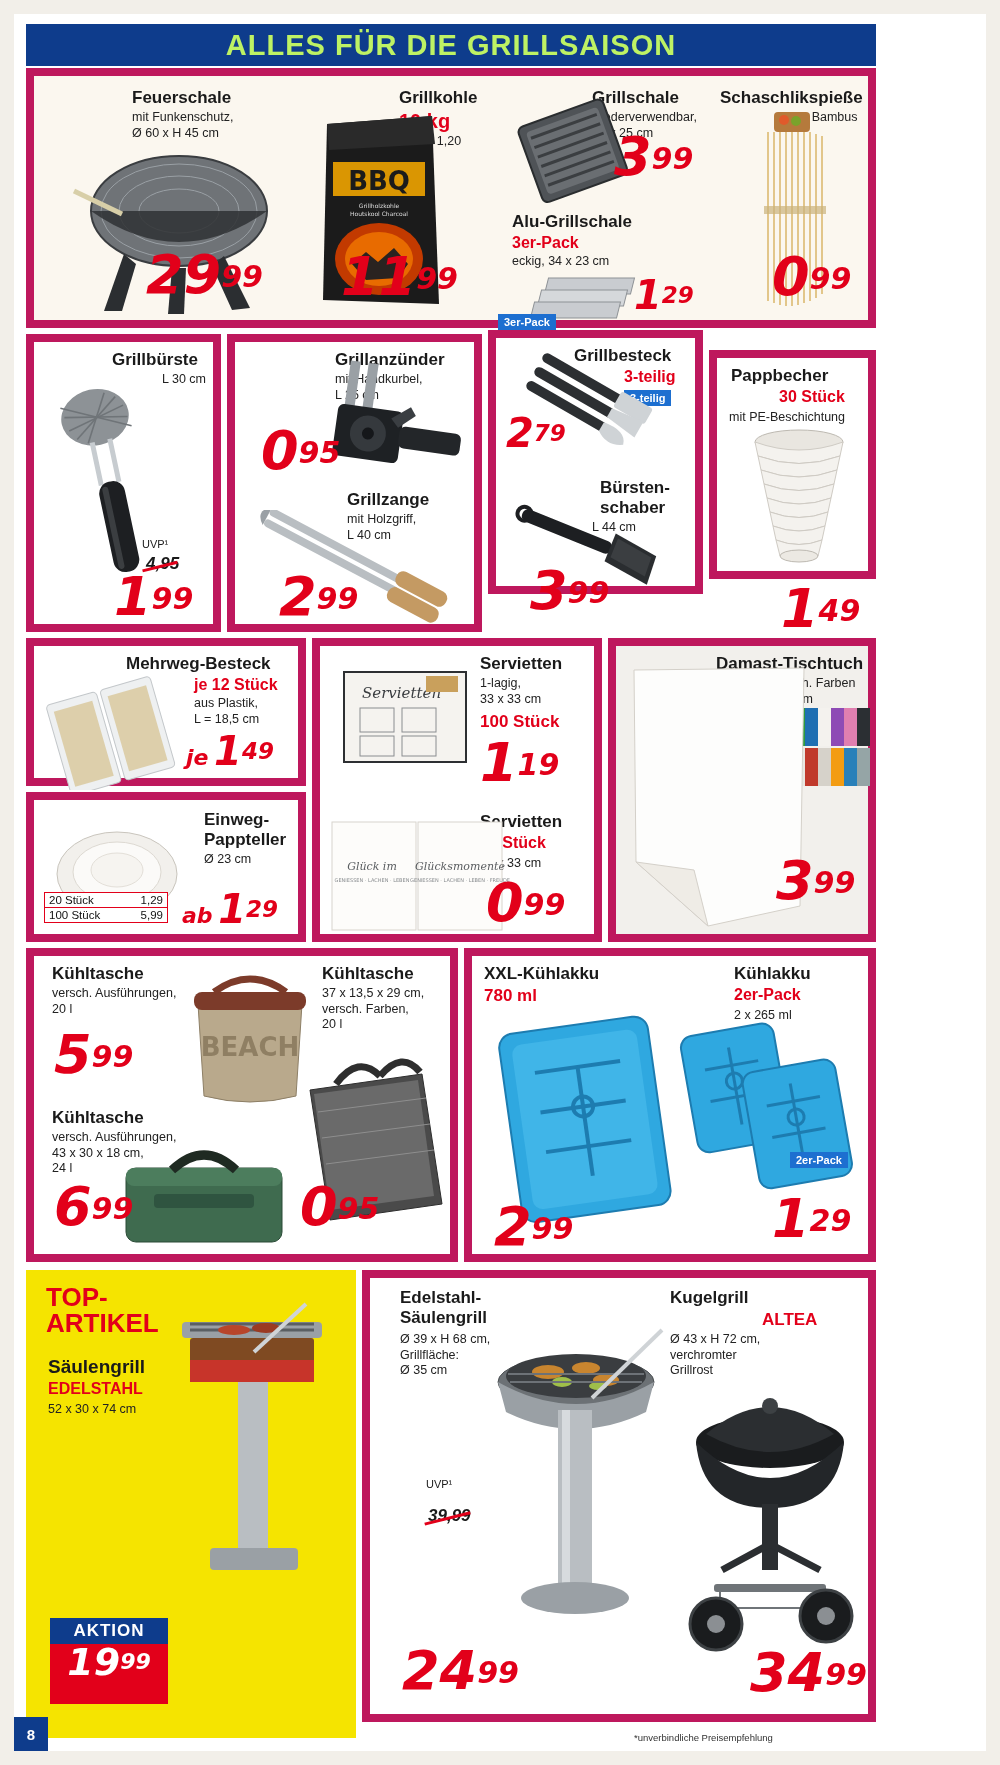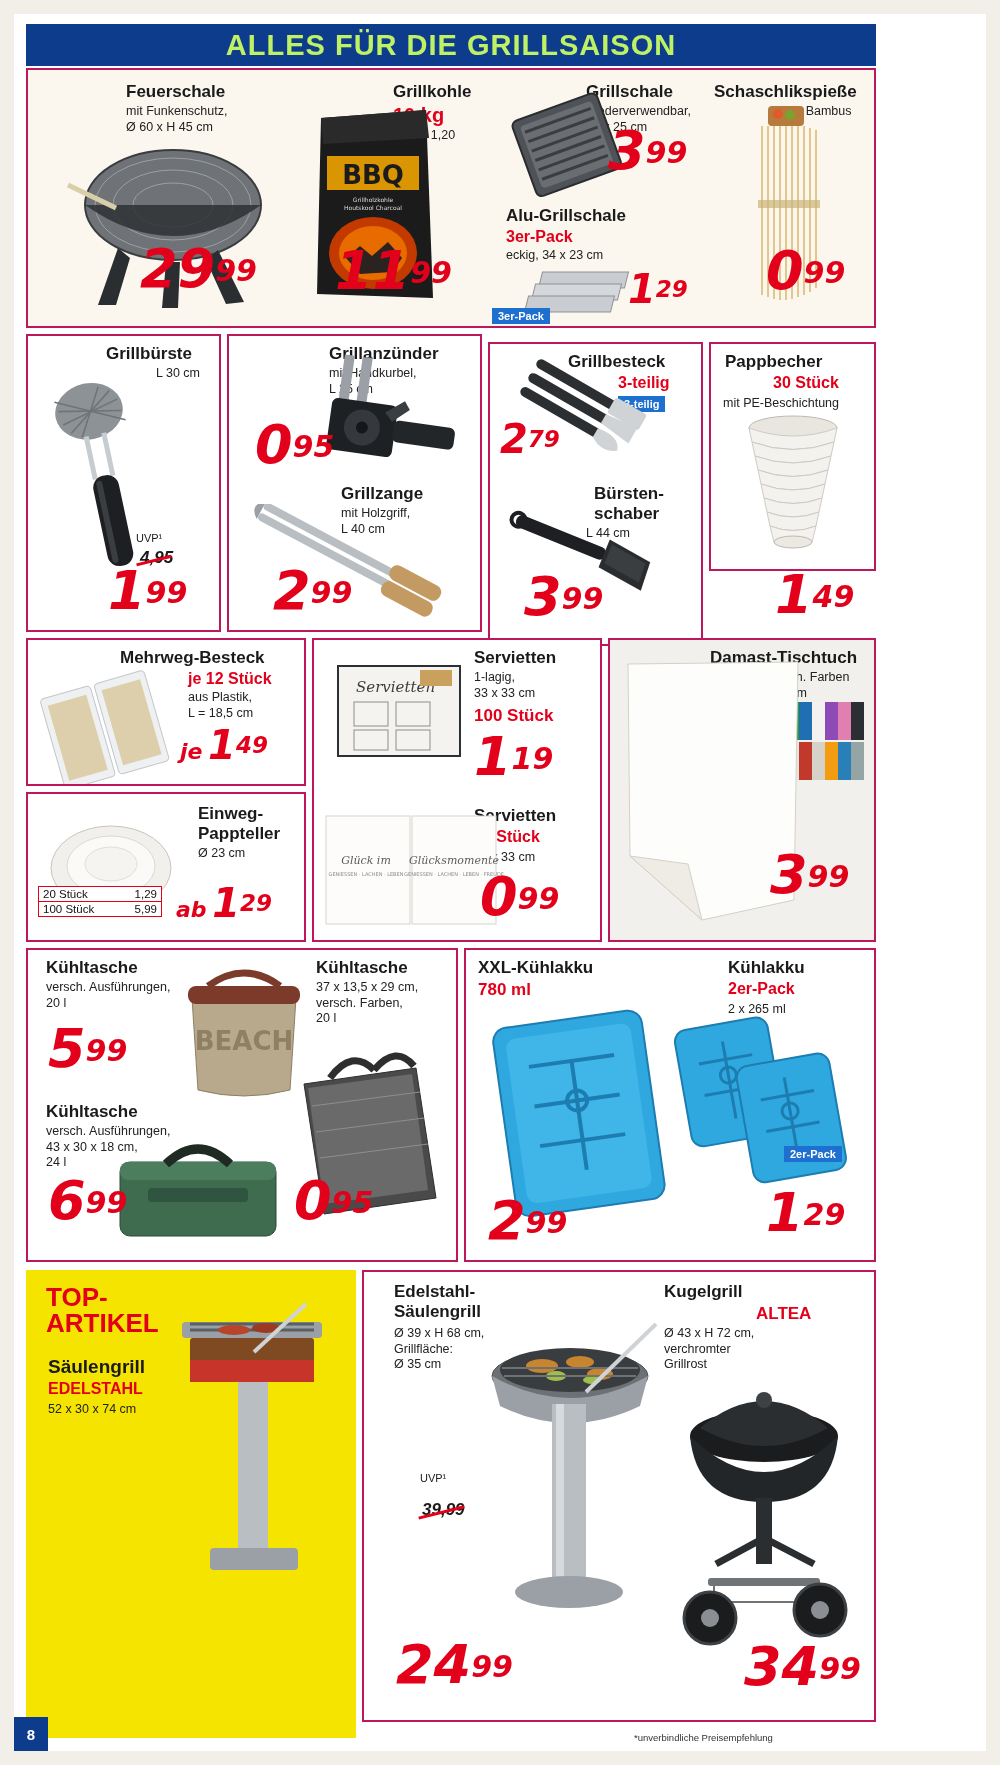--- a/index.html
+++ b/index.html
@@ -19,21 +19,21 @@
     position:absolute; left:12px; top:10px; width:850px; height:42px;
     background:#0e3c8c; border:3px solid #0e3c8c;
     display:flex; align-items:center; justify-content:center;
   }
   .banner span {
     color:#bef264; font-size:29px; font-weight:bold; letter-spacing:1px;
   }
   
   .card {
     position:absolute; background:#ffffff;
-    border:2px solid #be185d;
+    border:8px solid #be185d;
   }
   .t { position:absolute; }
   .ttl { font-size:17px; font-weight:bold; color:#1a1a1a; }
   .sub { font-size:12.5px; color:#222; line-height:1.25; }
   .red { color:#e2001a; }
   
   .price {
     position:absolute; color:#e2001a; font-weight:bold; font-style:italic;
     font-family:"DejaVu Sans", sans-serif;
     line-height:0.85; white-space:nowrap;
@@ -251,21 +251,21 @@
         <rect x="160" y="40" width="56" height="16" rx="7" fill="#c49a63"></rect>
         <rect x="160" y="58" width="56" height="16" rx="7" fill="#c49a63"></rect>
         <path d="M18 46 q-14 10 0 20 z" fill="#9aa0a5"></path>
       </g>
     </svg>
     <div class="price" style="left:44px; top:232px;">
       <span class="int">2</span><span class="cent">99</span>
     </div>
   </div>
 
-  <div class="card" style="left:474px; top:328px; width:215px; height:304px;">
+  <div class="card" style="left:474px; top:316px; width:215px; height:264px;">
     <div class="t ttl" style="left:78px; top:8px;">Grillbesteck</div>
     <div class="t ttl red" style="left:128px; top:30px; font-size:16px;">3-teilig</div>
     <div class="badge" style="left:128px; top:52px;">3-teilig</div>
     <svg class="shape" style="left:4px; top:14px;" width="170" height="130">
       <g transform="rotate(30 85 65)">
         <rect x="18" y="28" width="92" height="10" rx="5" fill="#2c2f32"></rect>
         <rect x="18" y="44" width="92" height="10" rx="5" fill="#2c2f32"></rect>
         <rect x="18" y="60" width="92" height="10" rx="5" fill="#2c2f32"></rect>
         <rect x="104" y="24" width="36" height="18" rx="3" fill="#cfd3d6"></rect>
         <path d="M104 44 l34 -4 l0 18 l-34 -4 z" fill="#cfd3d6"></path>
@@ -285,21 +285,21 @@
         <circle cx="16" cy="48" r="7" fill="none" stroke="#1d1f22" stroke-width="4"></circle>
         <path d="M108 32 l46 6 l2 30 l-48 -6 z" fill="#2a2d30"></path>
         <path d="M112 36 l38 5 l1 20 l-39 -5 z" fill="#3b3e41"></path>
       </g>
     </svg>
     <div class="price" style="left:34px; top:230px;">
       <span class="int">3</span><span class="cent">99</span>
     </div>
   </div>
 
-  <div class="card" style="left:695px; top:328px; width:167px; height:229px;">
+  <div class="card" style="left:695px; top:336px; width:167px; height:229px;">
     <div class="t ttl" style="left:14px; top:8px;">Pappbecher</div>
     <div class="t ttl red" style="left:62px; top:30px; font-size:16px;">30 Stück</div>
     <div class="t sub" style="left:12px; top:52px;">mit PE-Beschichtung</div>
     <svg class="shape" style="left:18px; top:62px;" width="130" height="190">
       <g>
         <ellipse cx="64" cy="22" rx="44" ry="12" fill="#e9e6e0" stroke="#bdb9b1"></ellipse>
         <g stroke="#cfcbc4" fill="#f4f2ee">
           <path d="M20 22 q44 16 88 0 l-3 14 q-41 15 -82 0 z"></path>
           <path d="M23 36 q41 15 82 0 l-3 14 q-38 14 -76 0 z"></path>
           <path d="M26 50 q38 14 76 0 l-3 14 q-35 13 -70 0 z"></path>
@@ -538,20 +538,26 @@
         <line x1="52" y1="34" x2="176" y2="34"></line>
           <line x1="52" y1="40" x2="176" y2="40"></line>
       </g>
       <ellipse cx="96" cy="40" rx="16" ry="5" fill="#b8452a"></ellipse>
       <ellipse cx="128" cy="38" rx="14" ry="5" fill="#9b3a22"></ellipse>
       <rect x="52" y="70" width="124" height="22" fill="#c7342a"></rect>
       <rect x="100" y="92" width="30" height="170" fill="#b9bec2"></rect>
       <rect x="72" y="258" width="88" height="22" rx="4" fill="#9aa0a5"></rect>
       <line x1="168" y1="14" x2="116" y2="62" stroke="#cfd3d6" stroke-width="4"></line>
     </svg>
+    <div class="aktion" style="left:24px; top:348px; width:118px; height:86px;">
+      <span class="lbl">AKTION</span>
+      <div class="price" style="position:relative; left:0; top:2px; color:#fff; text-align:center; font-style:italic;">
+        <span class="int" style="font-size:38px;">19</span><span class="cent" style="font-size:22px;">99</span>
+      </div>
+    </div>
   </div>
 
   <div class="card" style="left:348px; top:1256px; width:514px; height:452px;">
     <div class="t ttl" style="left:30px; top:10px; white-space:pre-line;">Edelstahl-
 Säulengrill</div>
     <div class="t sub" style="left:30px; top:54px; white-space:pre-line;">Ø 39 x H 68 cm,
 Grillfläche:
 Ø 35 cm</div>
     <svg class="shape" style="left:96px; top:28px;" width="220" height="330">
       <ellipse cx="110" cy="76" rx="78" ry="26" fill="#6c7175" stroke="#4b4f52"></ellipse>

